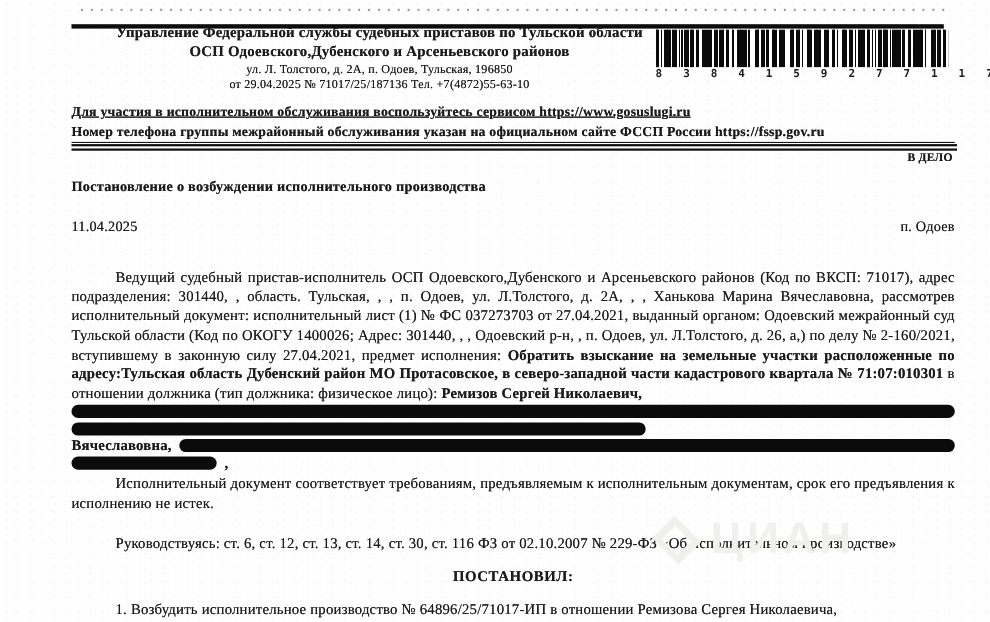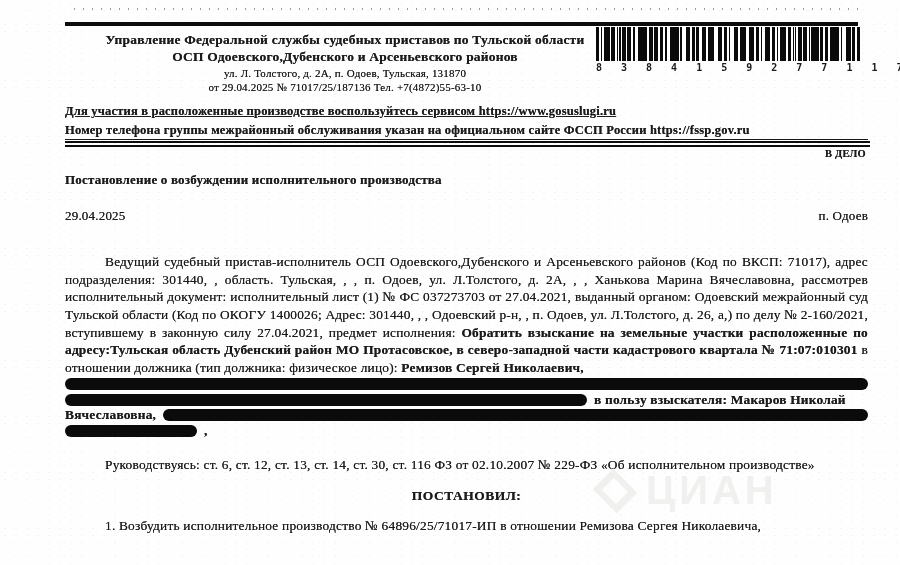--- a/index.html
+++ b/index.html
@@ -22,21 +22,21 @@
 
   
   .noise-row {
     position: absolute; top: 8px; left: 70px; right: 40px; height: 2px;
     background-image: radial-gradient(circle, #555 0.8px, transparent 1px);
     background-size: 9px 2px; opacity: 0.6;
   }
   .top-rule { position: absolute; top: 22px; left: 65px; right: 42px; height: 3.5px; background: #0c0c0c; }
 
   
-  .org-block { padding-top: 32px; width: 560px; text-align: center; line-height: 1.25; }
+  .org-block { padding-top: 22px; width: 560px; text-align: center; line-height: 1.25; }
   .org-line1 { font-weight: bold; font-size: 13.5px; }
   .org-line2 { font-weight: bold; font-size: 13.5px; }
   .org-addr  { font-size: 11px; margin-top: 1px; }
   .org-ref   { font-size: 11px; }
 
   
   .barcode-wrap { position: absolute; top: 27px; right: 38px; width: 266px; text-align: center; }
   .barcode {
     height: 34px; width: 100%;
     background-image:
@@ -90,57 +90,57 @@
 
   <div class="barcode-wrap">
     <div class="barcode"></div>
     <div class="barcode-digits">8 3 8 4 1 5 9 2 7 7 1 1 7</div>
   </div>
 
   <div class="content">
     <div class="org-block scan-text">
       <div class="org-line1">Управление Федеральной службы судебных приставов по Тульской области</div>
       <div class="org-line2">ОСП Одоевского,Дубенского и Арсеньевского районов</div>
-      <div class="org-addr">ул. Л. Толстого, д. 2А, п. Одоев, Тульская, 131870</div>
+      <div class="org-addr">ул. Л. Толстого, д. 2А, п. Одоев, Тульская, 196850</div>
       <div class="org-ref">от 29.04.2025 № 71017/25/187136 Тел. +7(4872)55-63-10</div>
     </div>
 
-    <div class="notice1 scan-text"><span>Для участия в расположенные производстве воспользуйтесь сервисом https://www.gosuslugi.ru</span></div>
+    <div class="notice1 scan-text"><span>Для участия в исполнительном обслуживания воспользуйтесь сервисом https://www.gosuslugi.ru</span></div>
     <div class="notice2 scan-text">Номер телефона группы межрайонный обслуживания указан на официальном сайте ФССП России https://fssp.gov.ru</div>
     <div class="double-rule"></div>
     <div class="v-delo scan-text">В ДЕЛО</div>
 
     <div class="doc-title scan-text">Постановление о возбуждении исполнительного производства</div>
 
     <div class="date-row scan-text">
-      <span>29.04.2025</span>
+      <span>11.04.2025</span>
       <span>п. Одоев</span>
     </div>
 
     <div class="para indent body-para scan-text">
       <span>Ведущий судебный пристав-исполнитель ОСП Одоевского,Дубенского и Арсеньевского районов (Код по ВКСП: 71017), адрес подразделения: 301440, , область. Тульская, , , п. Одоев, ул. Л.Толстого, д. 2А, , , Ханькова Марина Вячеславовна, рассмотрев исполнительный документ: исполнительный лист (1) № ФС 037273703 от 27.04.2021, выданный органом: Одоевский межрайонный суд Тульской области (Код по ОКОГУ 1400026; Адрес: 301440, , , Одоевский р-н, , п. Одоев, ул. Л.Толстого, д. 26, а,) по делу № 2-160/2021, вступившему в законную силу 27.04.2021, предмет исполнения: </span><span class="b">Обратить взыскание на земельные участки расположенные по адресу:Тульская область Дубенский район МО Протасовское, в северо-западной части кадастрового квартала № 71:07:010301</span><span> в отношении должника (тип должника: физическое лицо): </span><span class="b">Ремизов Сергей Николаевич,</span>
     </div>
 
     <div class="red-row">
       <div class="bar grow"></div>
     </div>
     <div class="red-row">
       <div class="bar grow gap-r" style="max-width:522px"></div>
-      <span class="red-text scan-text">в пользу взыскателя: Макаров Николай</span>
     </div>
     <div class="red-row">
       <span class="red-text scan-text gap-r">Вячеславовна,</span>
       <div class="bar grow"></div>
     </div>
     <div class="red-row">
       <div class="bar" style="width:132px"></div>
       <span class="red-text scan-text gap-l">,</span>
     </div>
 
 
+    <div class="para indent scan-text" style="margin-top:3px">Исполнительный документ соответствует требованиям, предъявляемым к исполнительным документам, срок его предъявления к исполнению не истек.</div>
 
     <div class="para indent scan-text" style="margin-top:18px">Руководствуясь: ст. 6, ст. 12, ст. 13, ст. 14, ст. 30, ст. 116 ФЗ от 02.10.2007 № 229-ФЗ «Об исполнительном производстве»</div>
 
     <div class="section-head postanovil scan-text">ПОСТАНОВИЛ:</div>
 
     <div class="para indent item1 scan-text">1. Возбудить исполнительное производство № 64896/25/71017-ИП в отношении Ремизова Сергея Николаевича,</div>
 
   </div>
 
   <div class="watermark">

